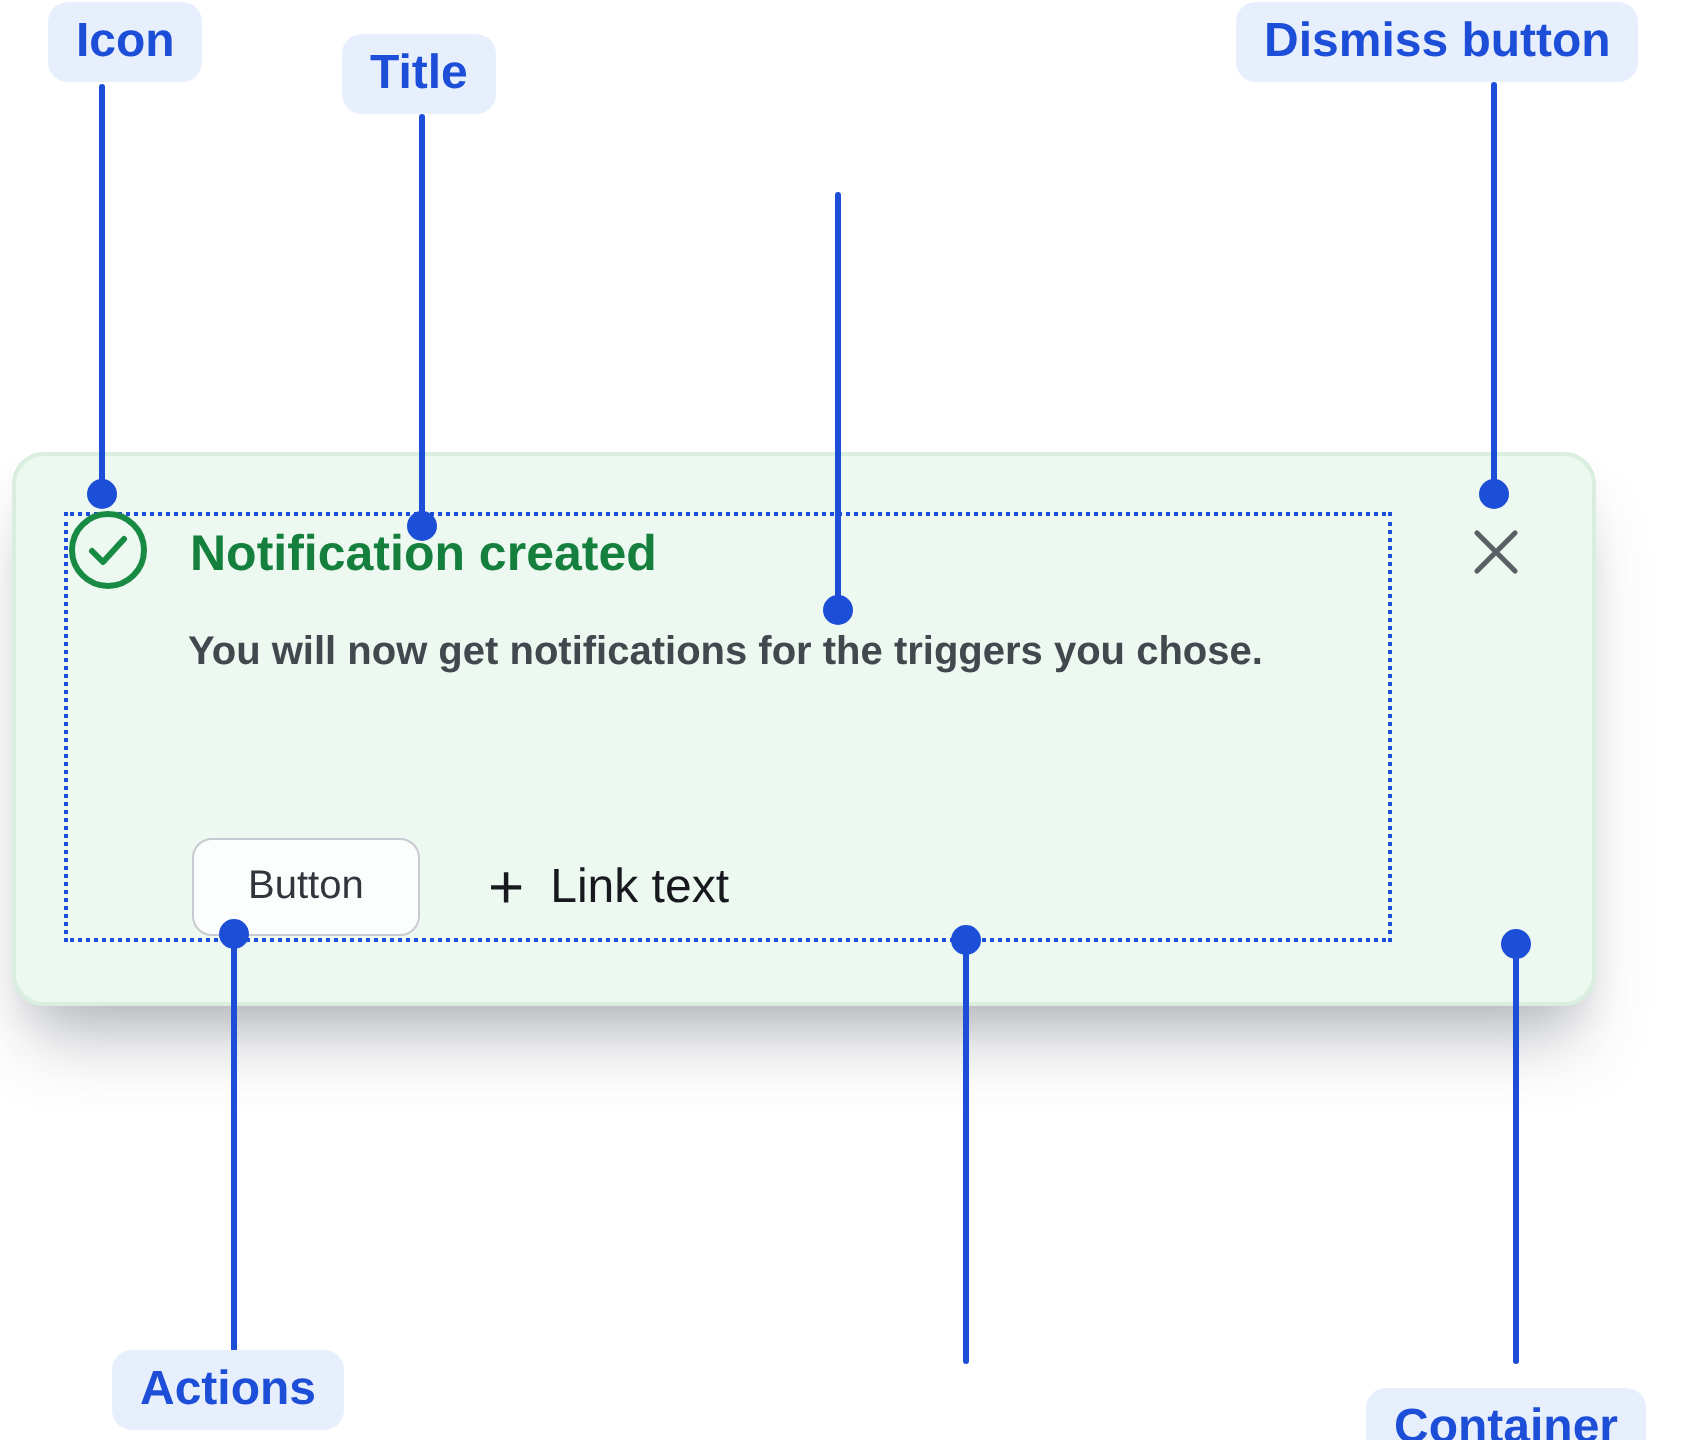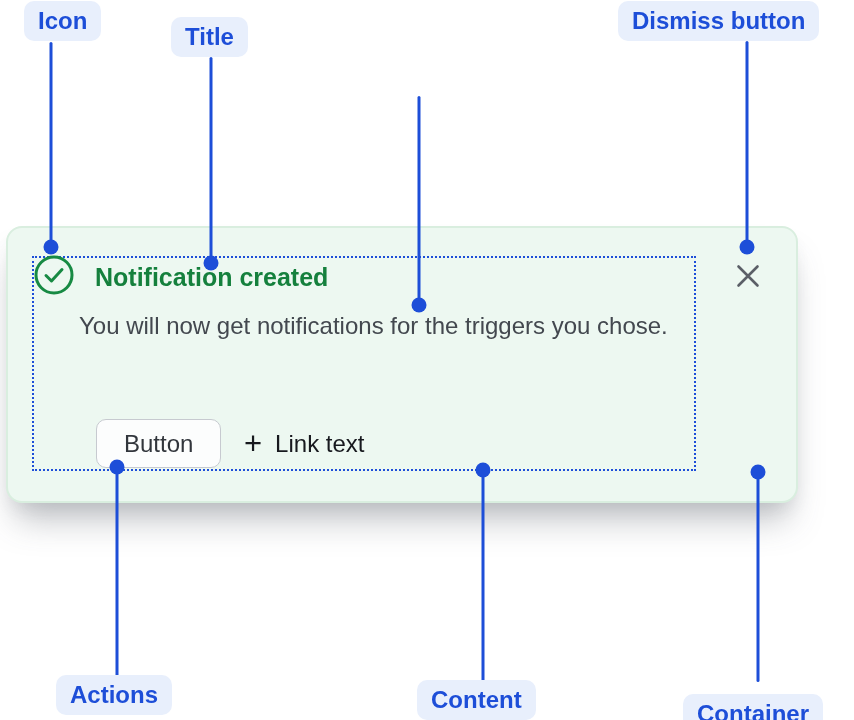--- a/index.html
+++ b/index.html
@@ -10,26 +10,26 @@
   
   .card { position:absolute; left:6px; top:226px; width:792px; height:277px;
     background:#edf8f1; border:2px solid #d9eedf; border-radius:16px;
     box-shadow:0 26px 34px -10px rgba(75,80,92,0.35), 0 10px 18px -6px rgba(75,80,92,0.12); }
   .content-outline { position:absolute; left:32px; top:256px; width:664px; height:215px;
     border:2px dotted #1d4ed8; }
 
   .check-icon { position:absolute; left:33px; top:254px; width:42px; height:42px; }
   .toast-title { position:absolute; left:95px; top:262px; font-size:25px; font-weight:700;
     color:#15803d; line-height:30px; white-space:nowrap; }
-  .toast-desc { position:absolute; left:79px; top:307px; width:600px; font-size:24px;
-    font-weight:400; color:#43484f; line-height:38px; }
+  .toast-desc { position:absolute; left:94px; top:307px; width:600px; font-size:20px;
+    font-weight:700; color:#43484f; line-height:38px; }
 
   .toast-button { position:absolute; left:96px; top:419px; height:49px; padding:0 27px;
     background:#fcfdfd; border:1.5px solid #c7cad0; border-radius:10px;
-    font-family:"Liberation Sans", sans-serif; font-size:24px; color:#32363c;
+    font-family:"Liberation Sans", sans-serif; font-size:20px; color:#32363c;
     display:flex; align-items:center; cursor:pointer; }
   .toast-link { position:absolute; left:244px; top:419px; height:49px; display:flex;
     align-items:center; gap:13px; cursor:pointer; background:none; border:none;
     font-family:"Liberation Sans", sans-serif; }
   .toast-link .plus { font-size:31px; font-weight:400; color:#17191e; line-height:31px; }
   .toast-link .link-label { font-size:24px; font-weight:500; color:#17191e; }
 
   .dismiss-btn { position:absolute; left:726px; top:255px; width:44px; height:44px;
     display:flex; align-items:center; justify-content:center; background:none; border:none;
     cursor:pointer; }
@@ -93,19 +93,18 @@
   <span class="pill" style="left:618px; top:1px;">Dismiss button</span>
   <div class="cline" style="left:747px; top:41px; height:206px;"></div>
   <div class="cdot" style="left:747px; top:247px;"></div>
 
   <div class="cdot" style="left:117px; top:467px;"></div>
   <div class="cline" style="left:117px; top:467px; height:209px;"></div>
   <span class="pill" style="left:56px; top:675px;">Actions</span>
 
   <div class="cdot" style="left:483px; top:470px;"></div>
   <div class="cline" style="left:483px; top:470px; height:212px;"></div>
-  <span class="pill" style="left:417px; top:680px;">Content</span>
 
   <div class="cdot" style="left:758px; top:472px;"></div>
   <div class="cline" style="left:758px; top:472px; height:210px;"></div>
   <span class="pill" style="left:683px; top:680px;margin-top:14px;">Container</span>
 
 </div>
 
 </body></html>

